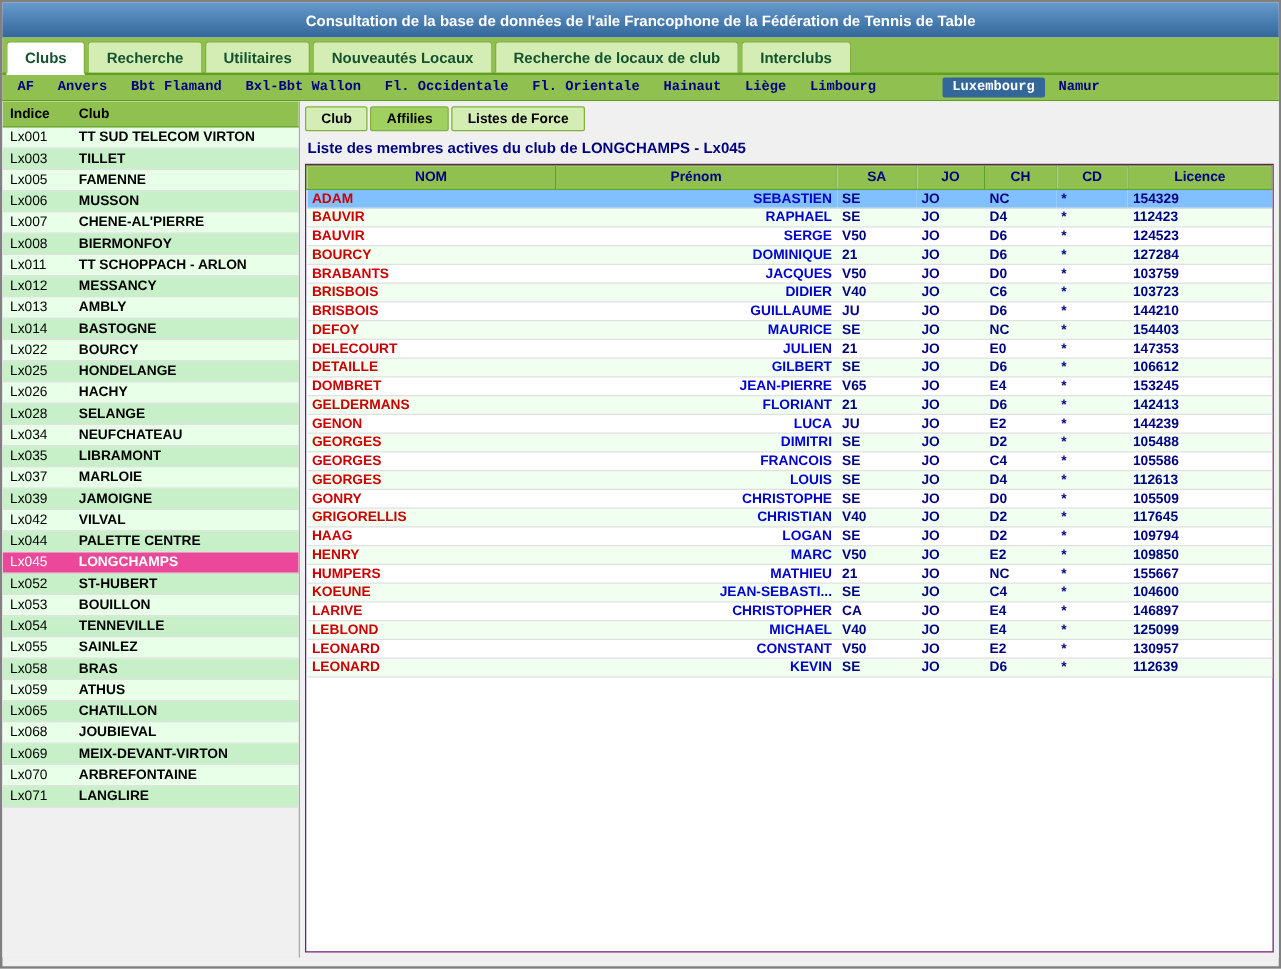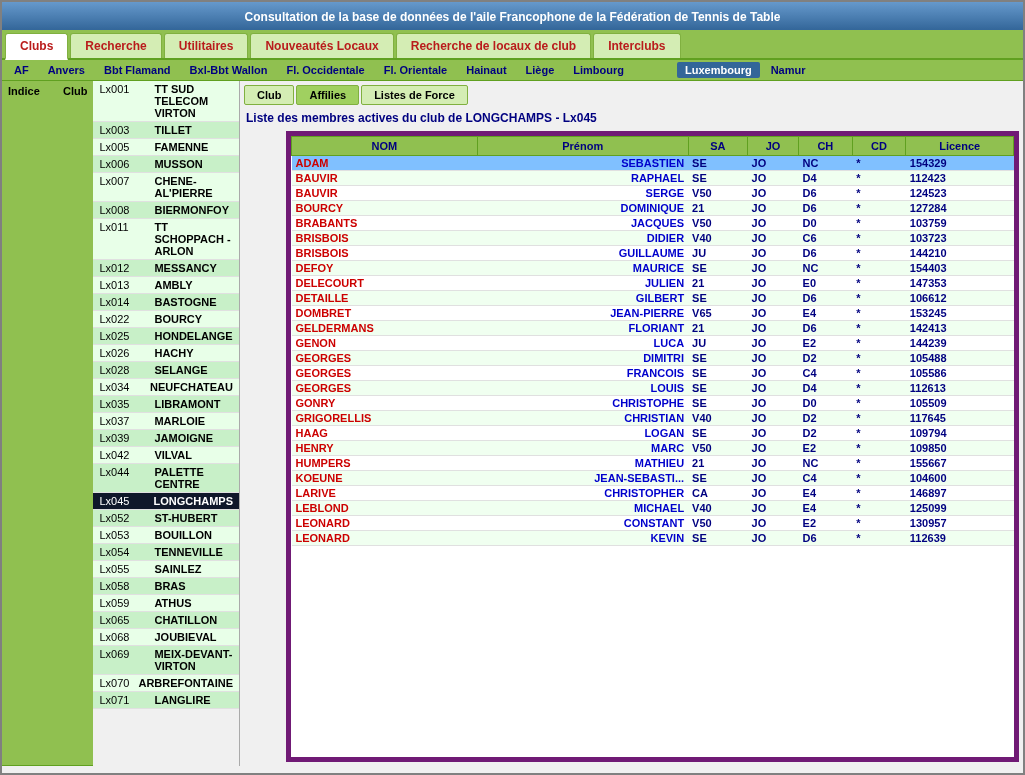--- a/index.html
+++ b/index.html
@@ -27,21 +27,21 @@
       border-bottom: 2px solid #60a020;
     }
     .main-tab {
       padding: 5px 14px;
       background: #d4edb4;
       border: 1px solid #80b040;
       border-bottom: none;
       cursor: pointer;
       font-weight: bold;
       font-size: 12px;
-      color: #b91c1c;
+      color: #14532d;
       border-radius: 3px 3px 0 0;
     }
     .main-tab.active {
       background: white;
       border-bottom: 2px solid white;
       margin-bottom: -2px;
     }
 
     
     #region-tabs {
@@ -51,20 +51,21 @@
       padding: 2px 4px;
       gap: 3px;
       border-bottom: 1px solid #60a020;
     }
     .region-tab {
       padding: 2px 8px;
       color: #000080;
       cursor: pointer;
       font-size: 11px;
       font-weight: bold;
+      font-family: Liberation Mono, monospace;
     }
     .region-tab.active {
       background: #336699;
       color: white;
       border-radius: 2px;
       margin-left: 42px;
     }
 
     
     #content {
@@ -72,21 +73,21 @@
       height: calc(775px - 30px - 34px - 26px);
       background: #e8e8e8;
     }
 
     
     #club-list-panel {
       width: 238px;
       background: #f0f0f0;
       border-right: 1px solid #aaa;
       display: flex;
-      flex-direction: row;
+      flex-direction: column;
       overflow: hidden;
     }
 
     #club-list-header {
       display: flex;
       background: #90c050;
       border-bottom: 1px solid #60a020;
       padding: 2px;
     }
     .col-header {
@@ -103,21 +104,21 @@
     }
 
     .club-row {
       display: flex;
       padding: 1px 2px;
       cursor: pointer;
       border-bottom: 1px solid #e0e0e0;
     }
     .club-row:nth-child(even) { background: #c8f0c8; }
     .club-row:nth-child(odd) { background: #e8ffe8; }
-    .club-row.selected { background: #0f172a; color: white; }
+    .club-row.selected { background: #ec4899; color: white; }
     .club-row .indice { width: 55px; padding: 1px 4px; font-size: 11px; }
     .club-row .club-name { flex: 1; padding: 1px 4px; font-size: 11px; font-weight: bold; }
 
     
     #right-panel {
       flex: 1;
       display: flex;
       flex-direction: column;
       padding: 4px;
       background: #f0f0f0;
@@ -148,23 +149,22 @@
       font-weight: bold;
       color: #000080;
       margin-bottom: 4px;
       padding: 2px;
     }
 
     
     #members-table-container {
       flex: 1;
       overflow: hidden;
-      border: 5px solid #701a75;
+      border: 1px solid #701a75;
       background: white;
-      margin-left: 42px;
     }
 
     #members-table {
       width: 100%;
       border-collapse: collapse;
     }
 
     #members-table thead th {
       background: #90c050;
       border: 1px solid #60a020;

